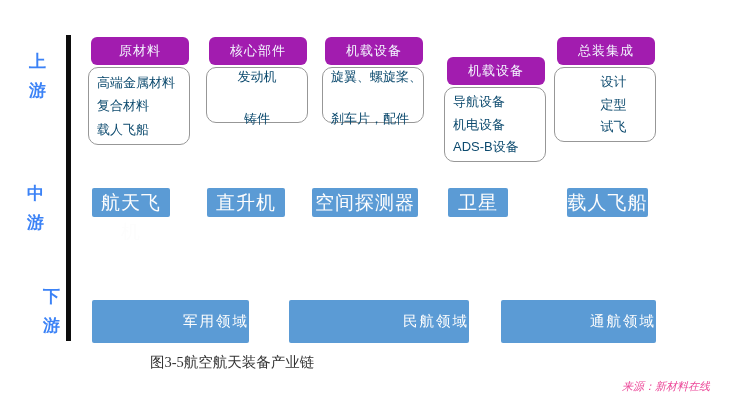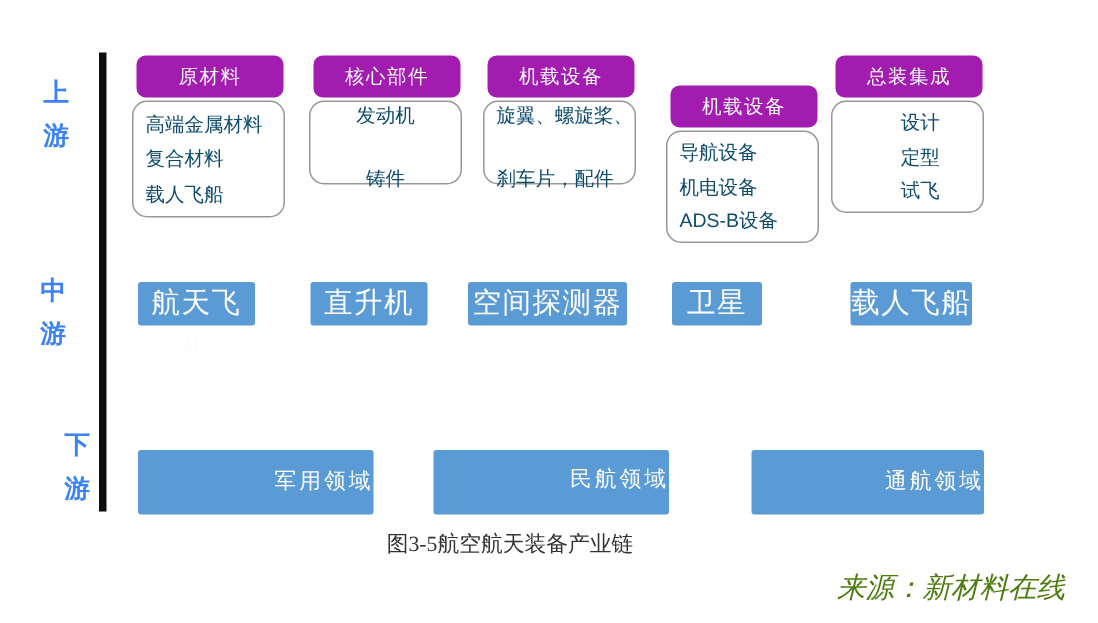--- a/index.html
+++ b/index.html
@@ -106,42 +106,41 @@
     height: 43px;
     line-height: 43px;
     background: #5b9bd5;
     border-radius: 2px;
     color: #fdfdfd;
     font-size: 14.5px;
     text-align: right;
     letter-spacing: 2px;
   }
   .bot1 { left: 92px;  width: 157px; }
-  .bot2 { left: 289px; width: 157px; font-family: Liberation Mono, monospace; }
+  .bot2 { left: 289px; width: 180px; }
   .bot3 { left: 501px; width: 155px; }
 
   
   .caption {
     position: absolute;
     left: 150px;
     top: 353px;
     width: 380px;
-    text-align: center;
     font-family: "Liberation Serif", serif;
     font-size: 14.5px;
     color: #333333;
   }
   .source {
     position: absolute;
     right: 22px;
     top: 379px;
     font-family: "Liberation Serif", serif;
     font-style: italic;
-    font-size: 19px;
-    color: #4d7c0f;
+    font-size: 11px;
+    color: #ec4899;
   }
 </style>
 </head>
 <body>
 
 <div class="canvas">
 
   <div class="axis-line"></div>
 
   <div class="stage-label stage-up">上游</div>

